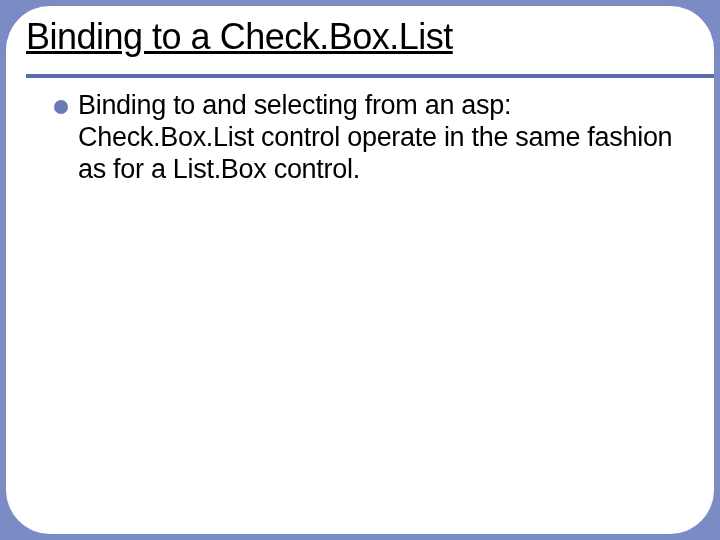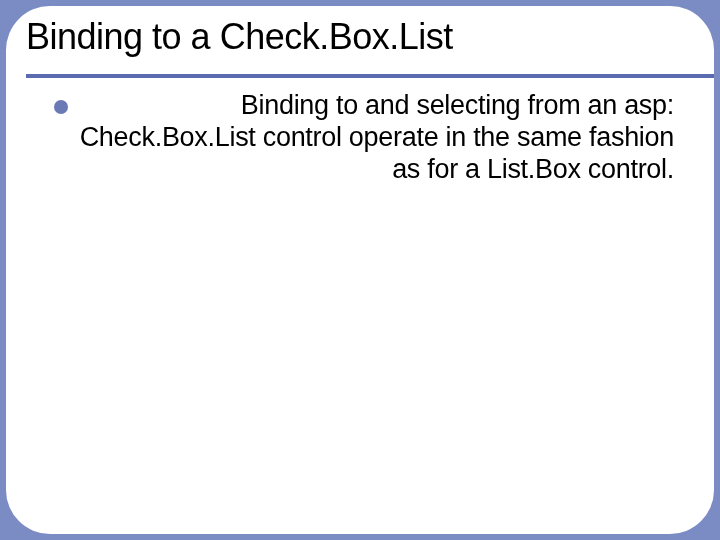--- a/index.html
+++ b/index.html
@@ -18,20 +18,21 @@
     height: 528px;
     background: #ffffff;
     border-radius: 44px;
     padding: 0;
   }
   .title-area {
     position: absolute;
     top: 10px;
     left: 20px;
     right: 20px;
+    text-decoration: underline;
   }
   .title {
     font-size: 36px;
     font-weight: 400;
     color: #000;
     letter-spacing: -0.5px;
     padding-bottom: 6px;
   }
   .underline {
     position: absolute;
@@ -44,21 +45,20 @@
   .content {
     position: absolute;
     top: 84px;
     left: 48px;
     right: 40px;
   }
   .bullet-item {
     display: flex;
     align-items: flex-start;
     margin-bottom: 2px;
-    text-align: right;
   }
   .bullet {
     width: 14px;
     height: 14px;
     min-width: 14px;
     border-radius: 50%;
     background: #6b7ab5;
     margin-top: 10px;
     margin-right: 10px;
   }

